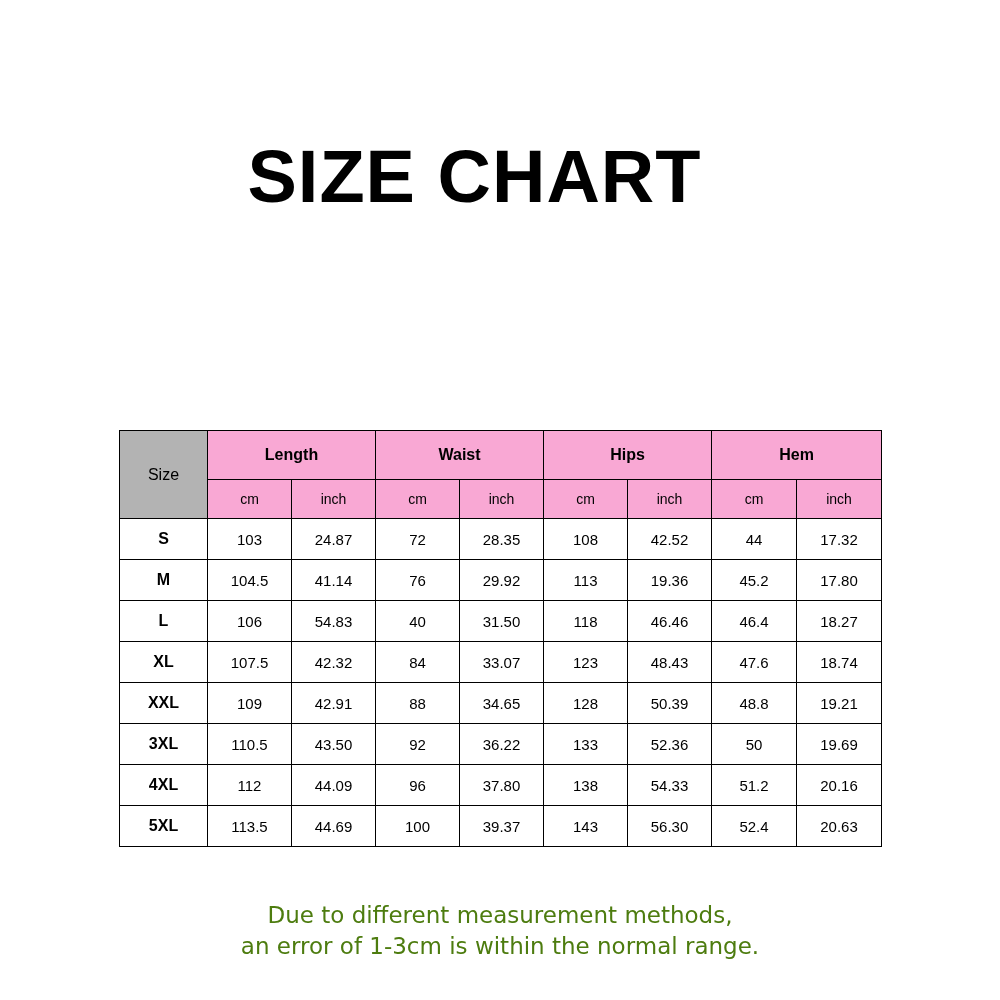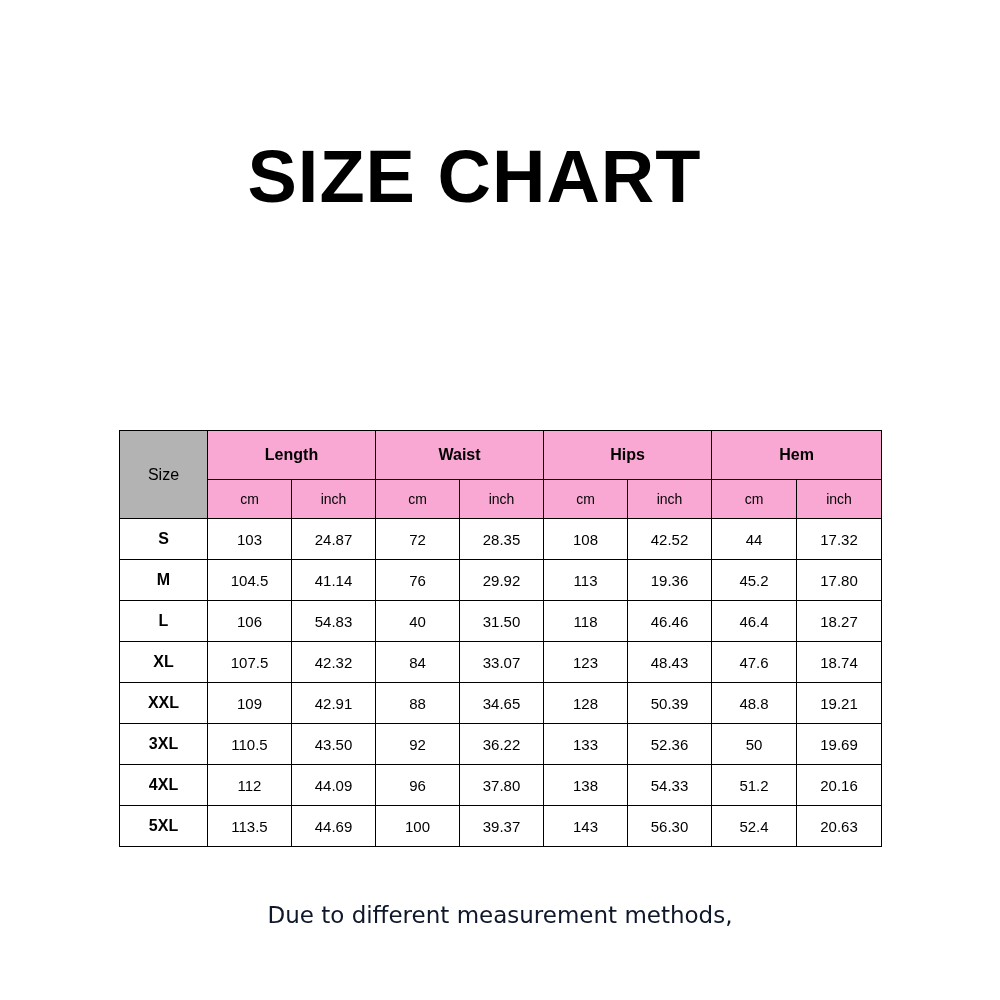--- a/index.html
+++ b/index.html
@@ -83,21 +83,21 @@
   }
   .note {
     position: absolute;
     top: 900px;
     left: 0;
     width: 1000px;
     text-align: center;
     font-family: "DejaVu Sans", sans-serif;
     font-size: 23px;
     line-height: 1.35;
-    color: #0f172a;
+    color: #4d7c0f;
   }
   .note-line { display: block; }
 </style>
 </head>
 <body>
 
 <div class="page">
 
   <div class="title">SIZE CHART</div>
 
@@ -221,15 +221,16 @@
           <td>56.30</td>
           <td>52.4</td>
           <td>20.63</td>
         </tr>
       </tbody>
     </table>
   </div>
 
   <div class="note">
     <span class="note-line">Due to different measurement methods,</span>
+    <span class="note-line">an error of 1-3cm is within the normal range.</span>
   </div>
 
 </div>
 
 </body></html>

